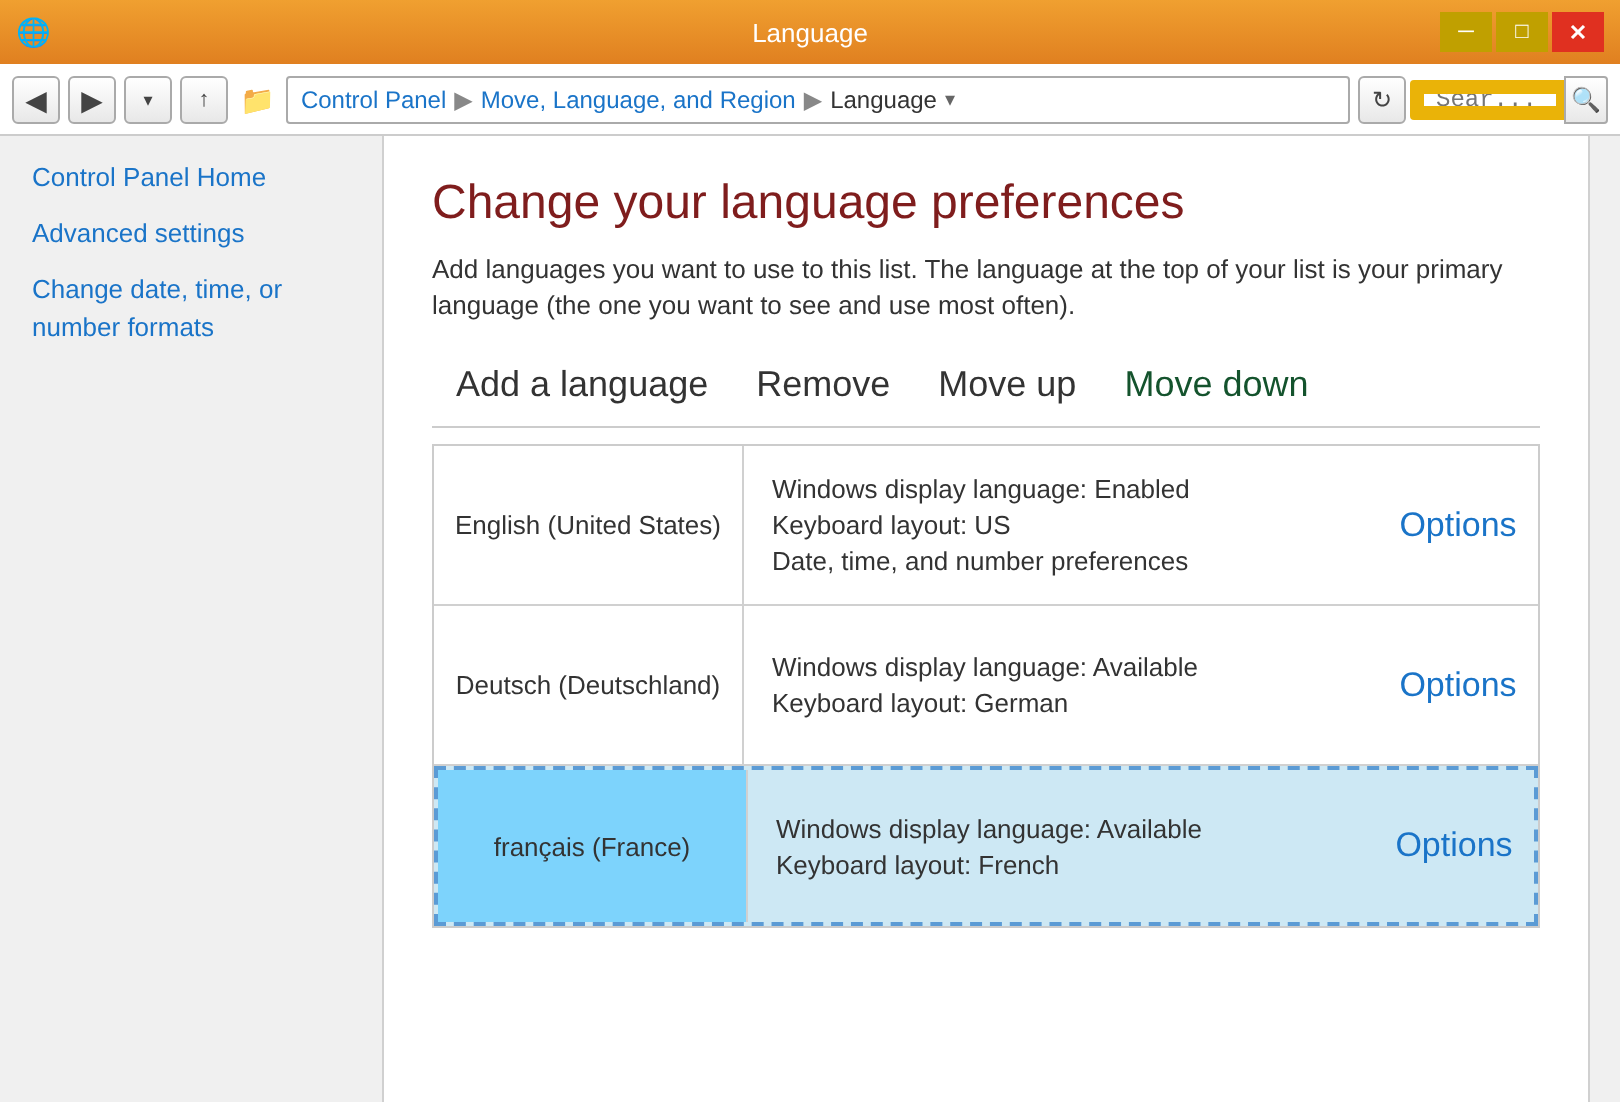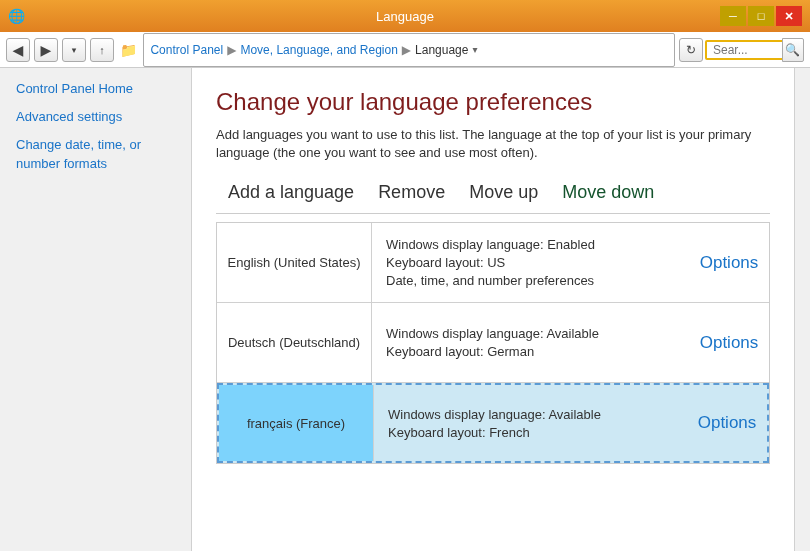--- a/index.html
+++ b/index.html
@@ -91,21 +91,21 @@
       background: linear-gradient(to bottom, #fff, #e8e8e8);
       cursor: pointer;
       display: flex;
       align-items: center;
       justify-content: center;
       font-size: 11px;
       color: #444;
     }
     .breadcrumb-bar {
       flex: 1;
-      height: 34px;
+      height: 24px;
       border: 1px solid #aaa;
       border-radius: 2px;
       background: #fff;
       display: flex;
       align-items: center;
       padding: 0 6px;
       font-size: 12px;
       color: #333;
       gap: 2px;
     }
@@ -139,25 +139,26 @@
       cursor: pointer;
       display: flex;
       align-items: center;
       justify-content: center;
       font-size: 12px;
       color: #444;
     }
     .search-box {
       width: 80px;
       height: 20px;
-      border: 2px solid #eab308;
+      border: 7px solid #eab308;
       border-radius: 2px;
       padding: 0 6px;
       font-size: 12px;
       color: #999;
+      font-family: Liberation Mono, monospace;
     }
     .search-icon-btn {
       width: 22px;
       height: 24px;
       border: 1px solid #aaa;
       border-radius: 0 2px 2px 0;
       background: linear-gradient(to bottom, #fff, #e8e8e8);
       cursor: pointer;
       display: flex;
       align-items: center;

